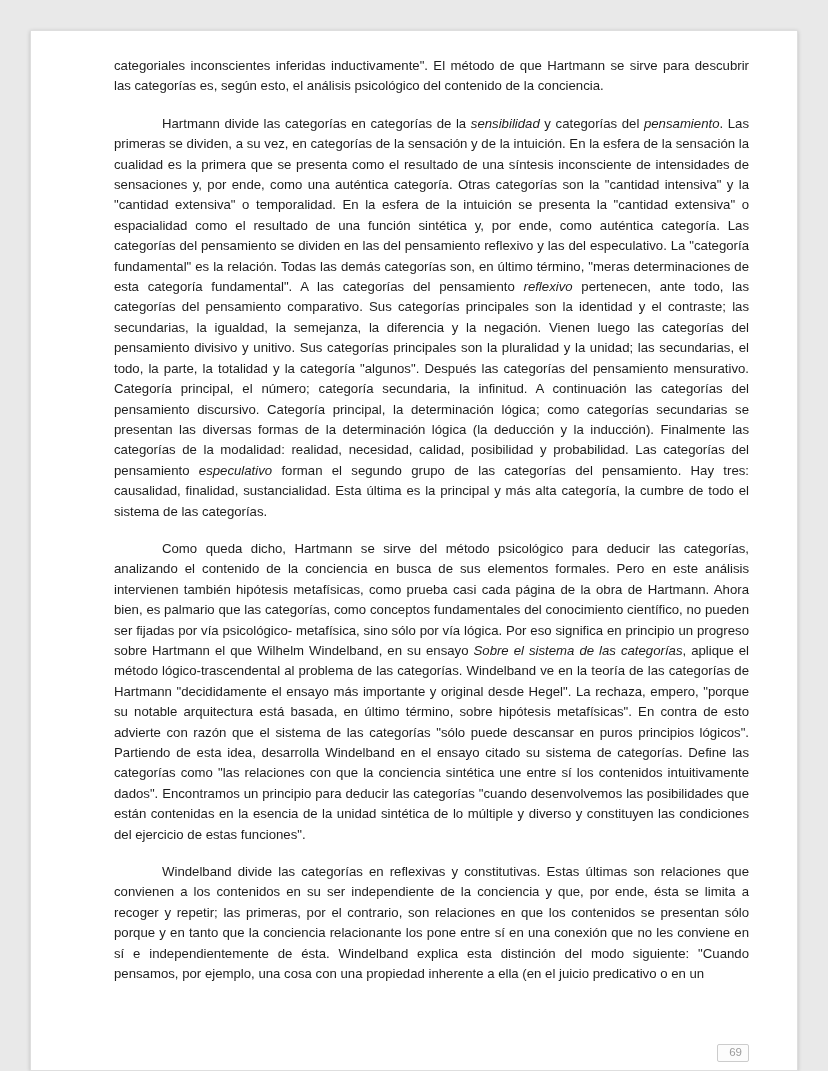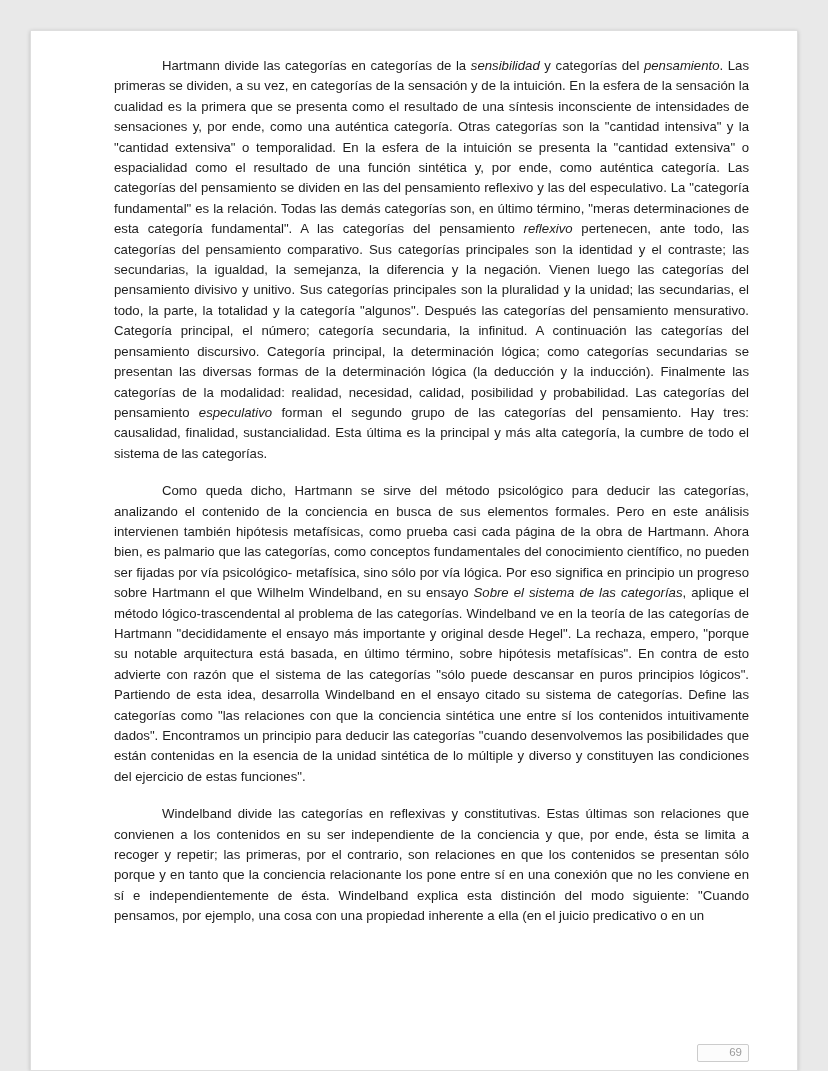--- a/index.html
+++ b/index.html
@@ -25,36 +25,37 @@
     padding:25px 48px 0 83px;
     color:var(--text);
     font-size:13.2px;line-height:20.4px;
     text-align:justify;
   }
   .para{margin:0 0 17px 0;}
   .para.indent{text-indent:48px;}
   .para em{}
   .page-number-box{
     position:absolute;right:48px;bottom:8px;
-    width:52px;height:18px;box-sizing:border-box;
+    width:32px;height:18px;box-sizing:border-box;
     border:1px solid var(--pn-border);border-radius:2px;
     background:#fcfcfc;
     display:flex;align-items:center;justify-content:flex-end;
     padding-right:6px;
   }
   .page-number{
     color:var(--pn-text);
     font-size:11.5px;line-height:1;
   }
 </style>
 </head>
 <body>
 
 <div class="paper">
   <div class="text-block">
+      <p class="para"><span>categoriales inconscientes inferidas inductivamente". El método de que Hartmann se sirve para descubrir las categorías es, según esto, el análisis psicológico del contenido de la conciencia.</span></p>
       <p class="para indent"><span>Hartmann divide las categorías en categorías de la </span><em>sensibilidad</em><span> y categorías del </span><em>pensamiento</em><span>. Las primeras se dividen, a su vez, en categorías de la sensación y de la intuición. En la esfera de la sensación la cualidad es la primera que se presenta como el resultado de una síntesis inconsciente de intensidades de sensaciones y, por ende, como una auténtica categoría. Otras categorías son la "cantidad intensiva" y la "cantidad extensiva" o temporalidad. En la esfera de la intuición se presenta la "cantidad extensiva" o espacialidad como el resultado de una función sintética y, por ende, como auténtica categoría. Las categorías del pensamiento se dividen en las del pensamiento reflexivo y las del especulativo. La "categoría fundamental" es la relación. Todas las demás categorías son, en último término, "meras determinaciones de esta categoría fundamental". A las categorías del pensamiento </span><em>reflexivo</em><span> pertenecen, ante todo, las categorías del pensamiento comparativo. Sus categorías principales son la identidad y el contraste; las secundarias, la igualdad, la semejanza, la diferencia y la negación. Vienen luego las categorías del pensamiento divisivo y unitivo. Sus categorías principales son la pluralidad y la unidad; las secundarias, el todo, la parte, la totalidad y la categoría "algunos". Después las categorías del pensamiento mensurativo. Categoría principal, el número; categoría secundaria, la infinitud. A continuación las categorías del pensamiento discursivo. Categoría principal, la determinación lógica; como categorías secundarias se presentan las diversas formas de la determinación lógica (la deducción y la inducción). Finalmente las categorías de la modalidad: realidad, necesidad, calidad, posibilidad y probabilidad. Las categorías del pensamiento </span><em>especulativo</em><span> forman el segundo grupo de las categorías del pensamiento. Hay tres: causalidad, finalidad, sustancialidad. Esta última es la principal y más alta categoría, la cumbre de todo el sistema de las categorías.</span></p>
       <p class="para indent"><span>Como queda dicho, Hartmann se sirve del método psicológico para deducir las categorías, analizando el contenido de la conciencia en busca de sus elementos formales. Pero en este análisis intervienen también hipótesis metafísicas, como prueba casi cada página de la obra de Hartmann. Ahora bien, es palmario que las categorías, como conceptos fundamentales del conocimiento científico, no pueden ser fijadas por vía psicológico- metafísica, sino sólo por vía lógica. Por eso significa en principio un progreso sobre Hartmann el que Wilhelm Windelband, en su ensayo </span><em>Sobre el sistema de las categorías</em><span>, aplique el método lógico-trascendental al problema de las categorías. Windelband ve en la teoría de las categorías de Hartmann "decididamente el ensayo más importante y original desde Hegel". La rechaza, empero, "porque su notable arquitectura está basada, en último término, sobre hipótesis metafísicas". En contra de esto advierte con razón que el sistema de las categorías "sólo puede descansar en puros principios lógicos". Partiendo de esta idea, desarrolla Windelband en el ensayo citado su sistema de categorías. Define las categorías como "las relaciones con que la conciencia sintética une entre sí los contenidos intuitivamente dados". Encontramos un principio para deducir las categorías "cuando desenvolvemos las posibilidades que están contenidas en la esencia de la unidad sintética de lo múltiple y diverso y constituyen las condiciones del ejercicio de estas funciones".</span></p>
       <p class="para indent"><span>Windelband divide las categorías en reflexivas y constitutivas. Estas últimas son relaciones que convienen a los contenidos en su ser independiente de la conciencia y que, por ende, ésta se limita a recoger y repetir; las primeras, por el contrario, son relaciones en que los contenidos se presentan sólo porque y en tanto que la conciencia relacionante los pone entre sí en una conexión que no les conviene en sí e independientemente de ésta. Windelband explica esta distinción del modo siguiente: "Cuando pensamos, por ejemplo, una cosa con una propiedad inherente a ella (en el juicio predicativo o en un</span></p>
     </div>
   <div class="page-number-box">
     <span class="page-number">69</span>
   </div>
 </div>
 
 </body></html>

